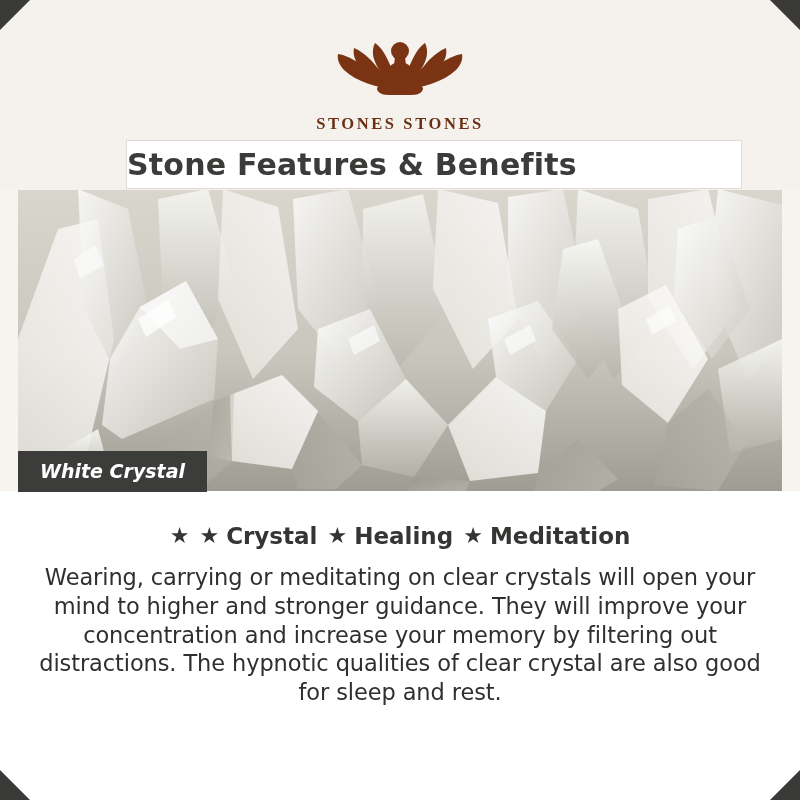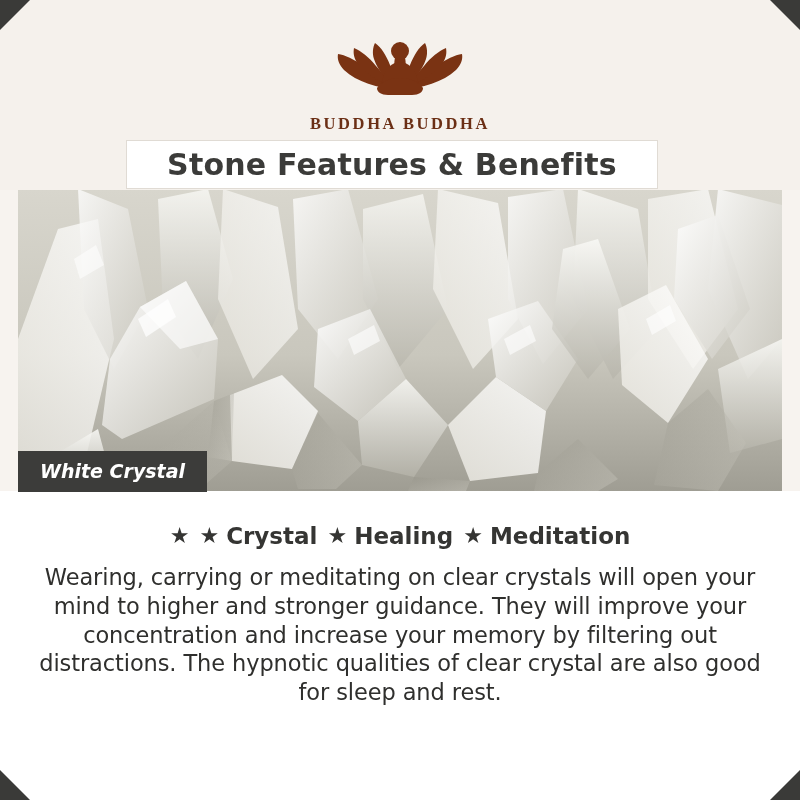--- a/index.html
+++ b/index.html
@@ -73,27 +73,27 @@
     letter-spacing: 2.6px;
     color: #6b2f15;
     font-weight: 700;
     font-family: "Liberation Serif", serif;
   }
 
   .title-bar {
     position: absolute;
     top: 140px;
     left: 126px;
-    width: 532px;
+    width: 616px;
     height: 49px;
     background: #ffffff;
     border: 1px solid #e0dbd4;
     display: flex;
     align-items: center;
-    justify-content: center;
+    justify-content: flex-start;
     z-index: 4;
   }
   .title-bar h1 {
     font-size: 30px;
     font-weight: 700;
     color: #3b3b39;
     letter-spacing: 0.2px;
     font-family: "DejaVu Sans", sans-serif;
   }
 
@@ -182,21 +182,21 @@
           <path d="M93 64 C111 58 126 49 135 38 C139 33 140 27 139 22 C132 25 124 31 117 40 C108 50 100 58 93 64 Z"></path>
           <path d="M93 64 C106 56 115 45 119 33 C121 27 120 21 118 17 C112 21 107 29 103 39 C99 49 96 58 93 64 Z"></path>
 
           <path d="M93 64 C88 54 86 42 88 31 C89 24 91 19 93 16 C95 19 97 24 98 31 C100 42 98 54 93 64 Z"></path>
 
           <circle cx="93" cy="25" r="9"></circle>
           <path d="M93 36 C101 36 108 43 110 52 C111 57 110 61 108 64 L78 64 C76 61 75 57 76 52 C78 43 85 36 93 36 Z"></path>
           <path d="M70 62 C74 56 82 52 93 52 C104 52 112 56 116 62 C116 66 112 69 105 69 L81 69 C74 69 70 66 70 62 Z"></path>
         </g>
       </svg>
-      <div class="brand-name">BUDDHA BUDDHA</div>
+      <div class="brand-name">STONES STONES</div>
     </div>
   </div>
 
   <div class="title-bar">
     <h1>Stone Features &amp; Benefits</h1>
   </div>
 
   <div class="hero">
     <svg viewBox="0 0 764 302" preserveAspectRatio="none">
       <defs>

